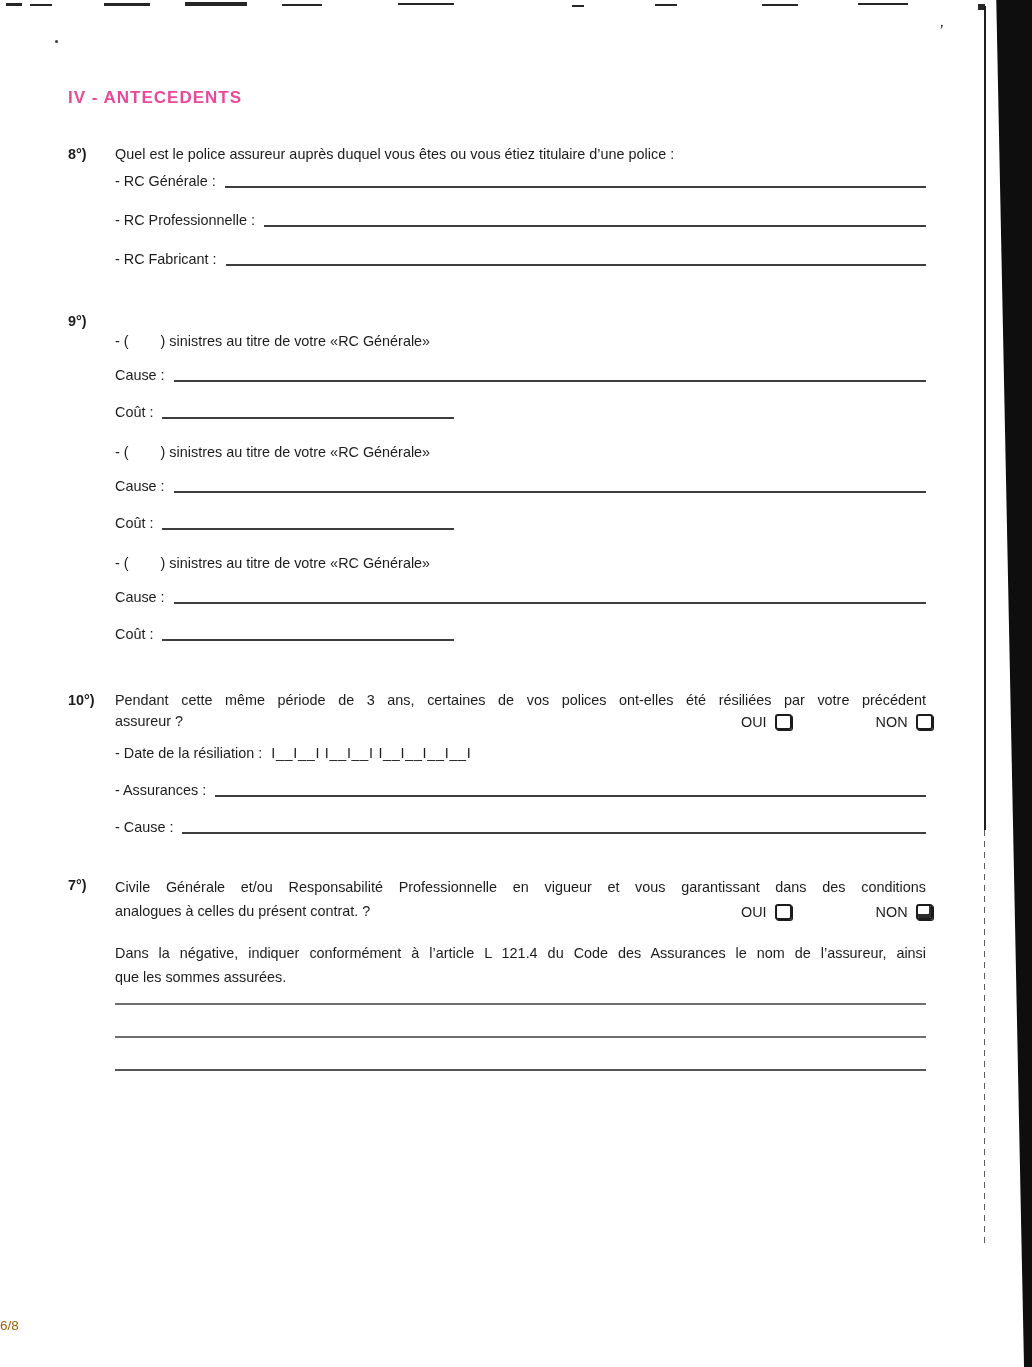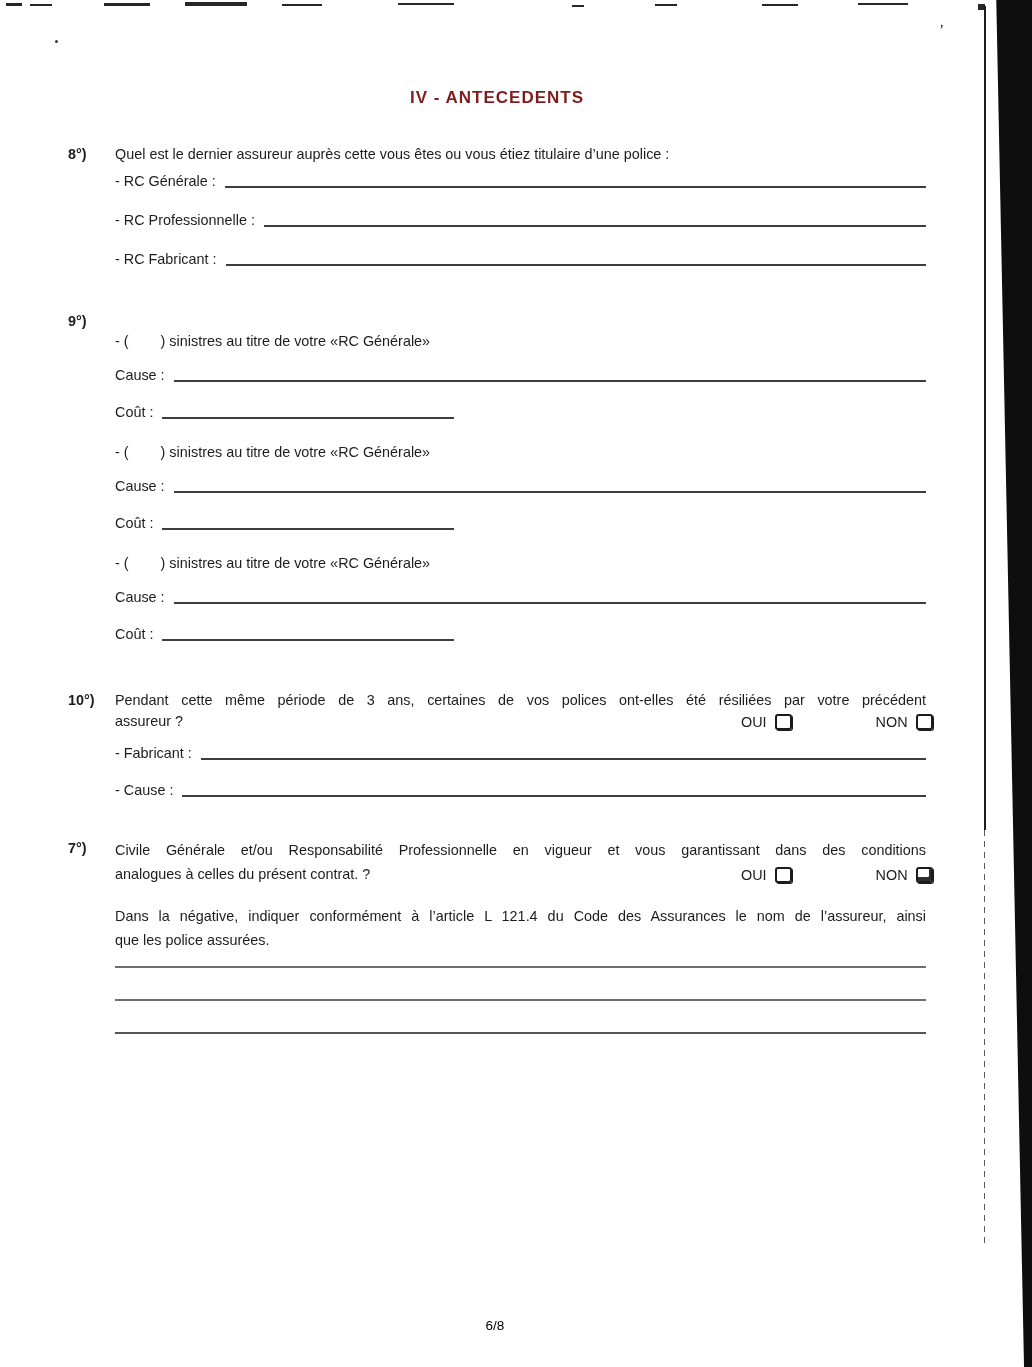--- a/index.html
+++ b/index.html
@@ -10,21 +10,21 @@
     background:#ffffff;
     overflow:hidden;
     font-family:"Liberation Sans", sans-serif;
     color:#1c1c1c;
     font-size:14.4px;
     line-height:20px;
   }
   .content { position:absolute; left:68px; top:88px; width:858px; }
 
   .section-title {
-    font-size:17px; font-weight:700; letter-spacing:1px; color:#7f1d1d;text-align:center;
+    font-size:17px; font-weight:700; letter-spacing:1px; color:#ec4899;
   }
 
   .question { display:flex; }
   .qnum { width:47px; flex-shrink:0; font-weight:700; }
   .qbody { flex:1; position:relative; min-width:0; }
 
   
   .field-row { display:flex; align-items:flex-end; }
   .flabel { white-space:pre; padding-right:9px; }
   .rule { flex:1; border-bottom:2px solid #3d3d3d; margin-bottom:3px; }
@@ -67,21 +67,21 @@
   .note { margin-top:18px; }
   .note .jline, .note .noteline { line-height:24px; }
 
   .answers { margin-top:0; }
   .ans-line { height:31px; border-bottom:2px solid #6e6e6e; }
   .ans-line.first { height:14px; }
   .ans-line.dark { border-bottom-color:#555555; }
 
   .footer {
     position:absolute; top:1316px; left:0; width:990px;
-    text-align:center; font-size:13.5px; color:#000000;
+    text-align:left; font-size:13.5px; color:#a16207;
   }
 
   
   .art { position:absolute; background:#262626; }
   .vline-solid { position:absolute; left:984px; top:6px; width:2px; height:824px; background:#1e1e1e; }
   .vline-dashed {
     position:absolute; left:984px; top:830px; width:1px; height:414px;
     background:repeating-linear-gradient(to bottom, #5a5a5a 0 6px, transparent 6px 11px);
   }
   .edge-black {
@@ -114,21 +114,21 @@
   <div class="vline-dashed"></div>
   <div class="edge-black"></div>
 
   <div class="content">
 
     <div class="section-title">IV - ANTECEDENTS</div>
 
     <div class="question q8">
       <div class="qnum">8°)</div>
       <div class="qbody">
-        <div class="qtext">Quel est le dernier assureur auprès cette vous êtes ou vous étiez titulaire d’une police :</div>
+        <div class="qtext">Quel est le police assureur auprès duquel vous êtes ou vous étiez titulaire d’une police :</div>
         <div class="q8-fields">
           <div class="field-row">
             <span class="flabel">- RC Générale :</span>
             <span class="rule"></span>
           </div>
           <div class="field-row">
             <span class="flabel">- RC Professionnelle :</span>
             <span class="rule"></span>
           </div>
           <div class="field-row">
@@ -193,21 +193,25 @@
               <span class="cbx"></span>
             </span>
             <span class="ygroup">
               <span>NON</span>
               <span class="cbx"></span>
             </span>
           </span>
         </div>
         <div class="q10-fields">
           <div class="field-row">
-            <span class="flabel">- Fabricant :</span>
+            <span class="flabel">- Date de la résiliation :</span>
+            <span class="datefield">I__I__I I__I__I I__I__I__I__I</span>
+          </div>
+          <div class="field-row">
+            <span class="flabel">- Assurances :</span>
             <span class="rule"></span>
           </div>
           <div class="field-row">
             <span class="flabel">- Cause :</span>
             <span class="rule"></span>
           </div>
         </div>
       </div>
     </div>
 
@@ -224,21 +228,21 @@
             </span>
             <span class="ygroup">
               <span>NON</span>
               <span class="cbx smudge"></span>
             </span>
           </span>
         </div>
 
         <div class="note">
           <div class="jline">Dans la négative, indiquer conformément à l’article L 121.4 du Code des Assurances le nom de l’assureur, ainsi</div>
-          <div class="noteline">que les police assurées.</div>
+          <div class="noteline">que les sommes assurées.</div>
         </div>
 
         <div class="answers">
           <div class="ans-line first"></div>
           <div class="ans-line"></div>
           <div class="ans-line dark"></div>
         </div>
       </div>
     </div>
 

